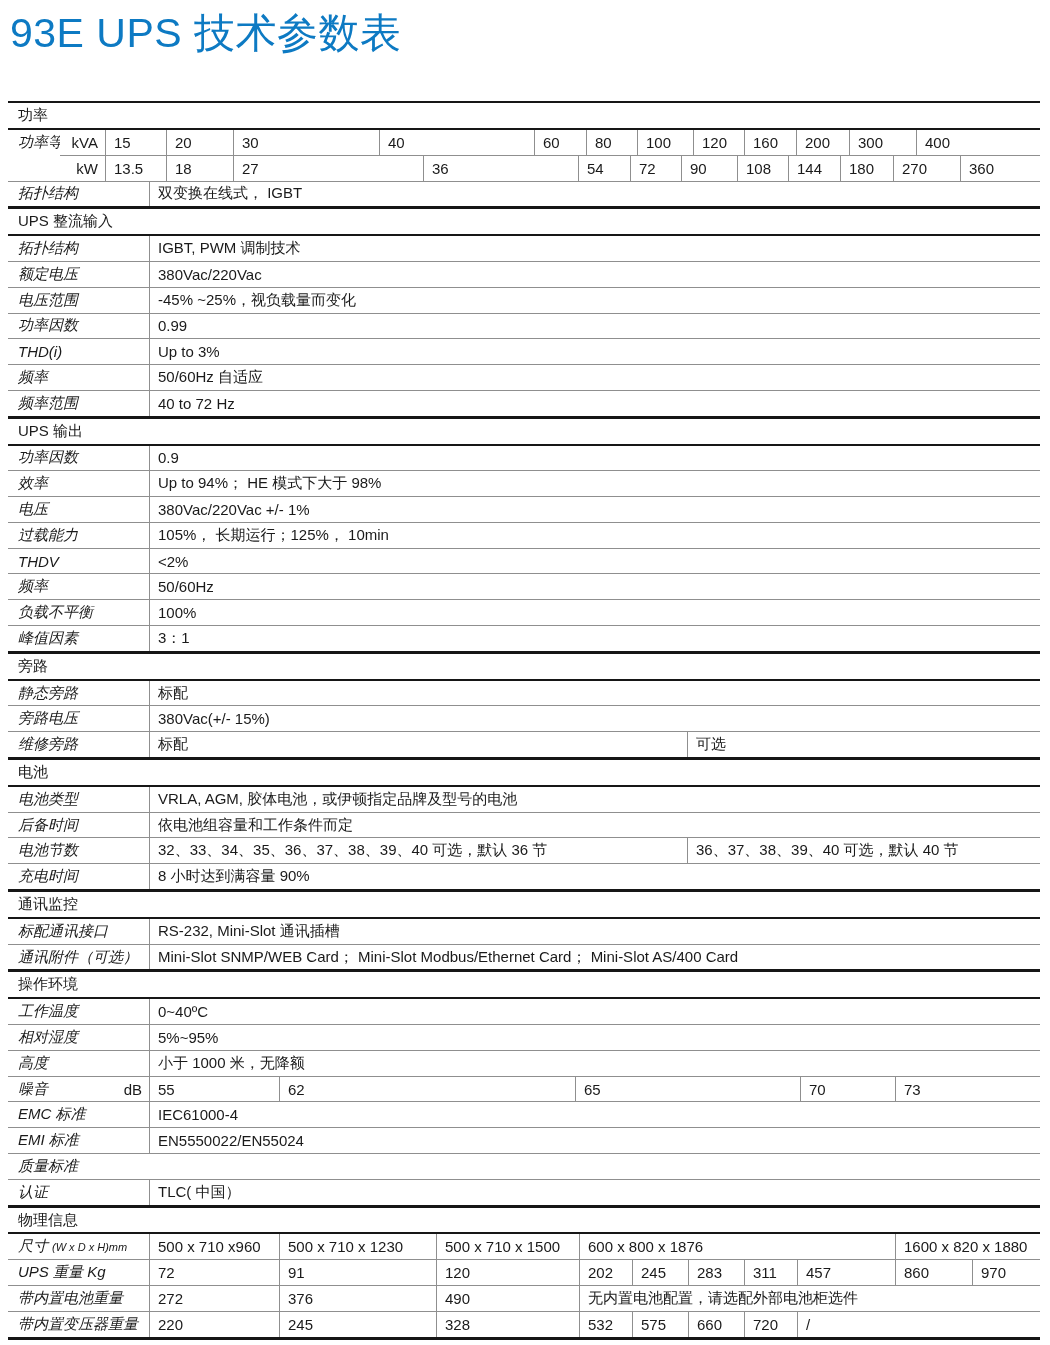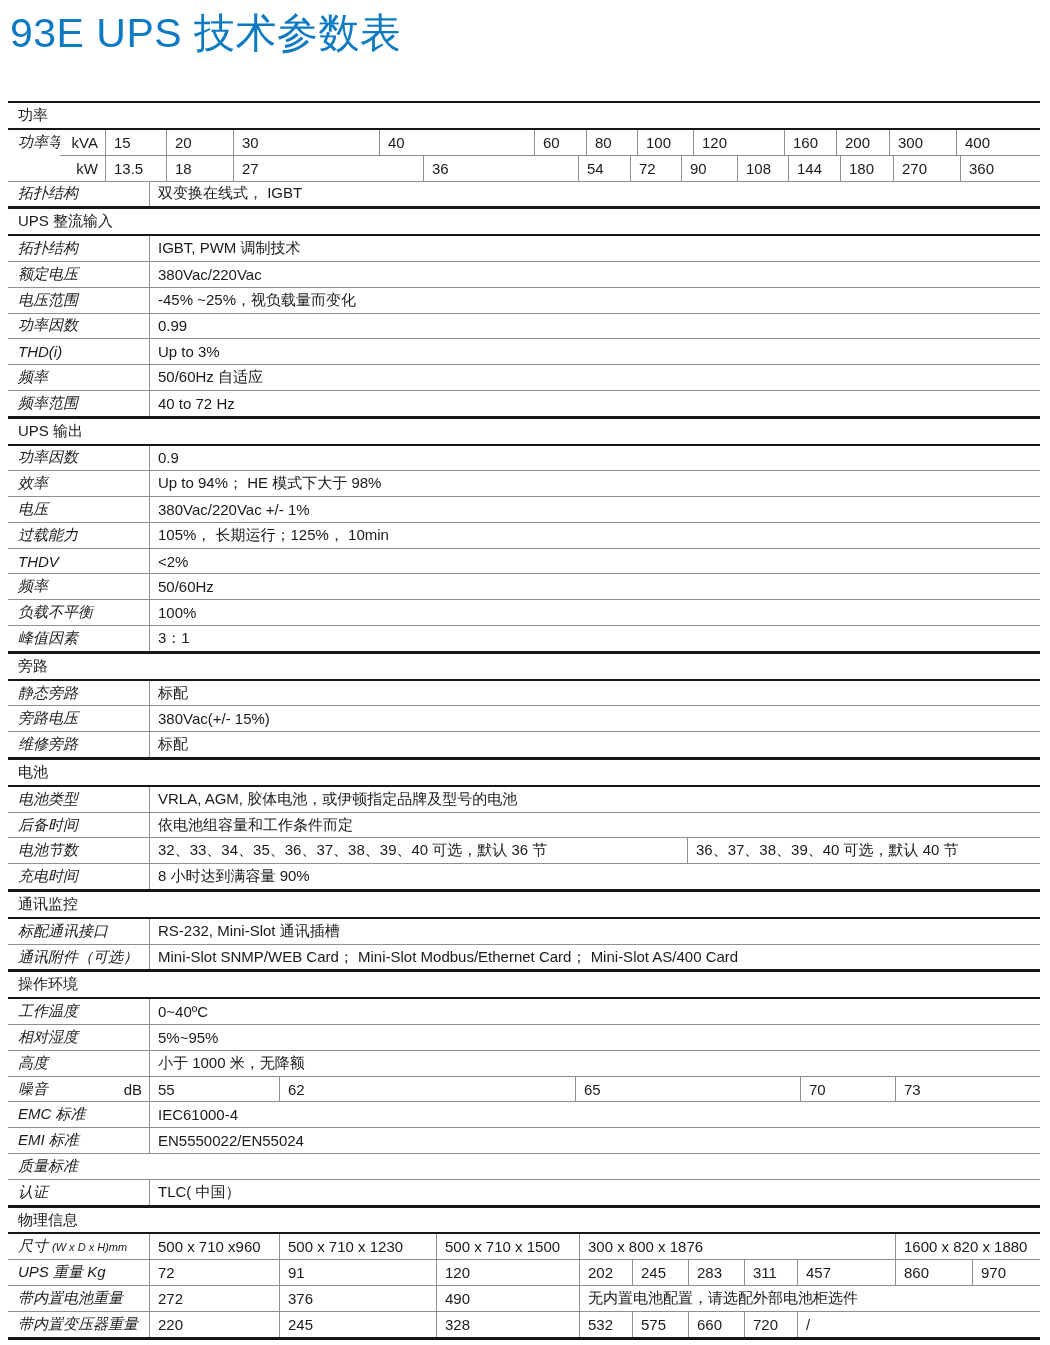--- a/index.html
+++ b/index.html
@@ -76,21 +76,21 @@
             <div class="subrow">
               <div class="unit">kVA</div>
               <div class="cell" style="width: 61px;">15</div>
               <div class="cell" style="width: 67px;">20</div>
               <div class="cell" style="width: 146px;">30</div>
               <div class="cell" style="width: 155px;">40</div>
               <div class="cell" style="width: 52px;">60</div>
               <div class="cell" style="width: 51px;">80</div>
               <div class="cell" style="width: 56px;">100</div>
               <div class="cell" style="width: 51px;">120</div>
-              <div class="cell" style="width: 52px; margin-left: 40px;">160</div>
+              <div class="cell" style="width: 52px;">160</div>
               <div class="cell" style="width: 53px;">200</div>
               <div class="cell" style="width: 67px;">300</div>
               <div class="cell" style="width: 80px;">400</div>
             </div>
             <div class="subrow">
               <div class="unit">kW</div>
               <div class="cell" style="width: 61px;">13.5</div>
               <div class="cell" style="width: 67px;">18</div>
               <div class="cell" style="width: 146px;">27</div>
               <div class="cell" style="width: 155px; margin-left: 44px;">36</div>
@@ -226,20 +226,21 @@
           <div class="lab">
             <span class="lab-main">旁路电压</span>
           </div>
           <div class="cell" style="width: 891px;">380Vac(+/- 15%)</div>
         </div>
         <div class="row">
           <div class="lab">
             <span class="lab-main">维修旁路</span>
           </div>
           <div class="cell" style="width: 538px;">标配</div>
+          <div class="cell" style="width: 353px;">可选</div>
         </div>
       </div>
       <div class="sec">
         <div class="sec-header">
           <span class="sec-title">电池</span>
         </div>
         <div class="row">
           <div class="lab">
             <span class="lab-main">电池类型</span>
           </div>
@@ -344,21 +345,21 @@
           <span class="sec-title">物理信息</span>
         </div>
         <div class="row">
           <div class="lab">
             <span class="lab-main">尺寸</span>
             <span class="lab-small">(W x D x H)mm</span>
           </div>
           <div class="cell" style="width: 130px;">500 x 710 x960</div>
           <div class="cell" style="width: 157px;">500 x 710 x 1230</div>
           <div class="cell" style="width: 143px;">500 x 710 x 1500</div>
-          <div class="cell" style="width: 316px;">300 x 800 x 1876</div>
+          <div class="cell" style="width: 316px;">600 x 800 x 1876</div>
           <div class="cell" style="width: 145px;">1600 x 820 x 1880</div>
         </div>
         <div class="row">
           <div class="lab">
             <span class="lab-main">UPS 重量 Kg</span>
           </div>
           <div class="cell" style="width: 130px;">72</div>
           <div class="cell" style="width: 157px;">91</div>
           <div class="cell" style="width: 143px;">120</div>
           <div class="cell" style="width: 53px;">202</div>

